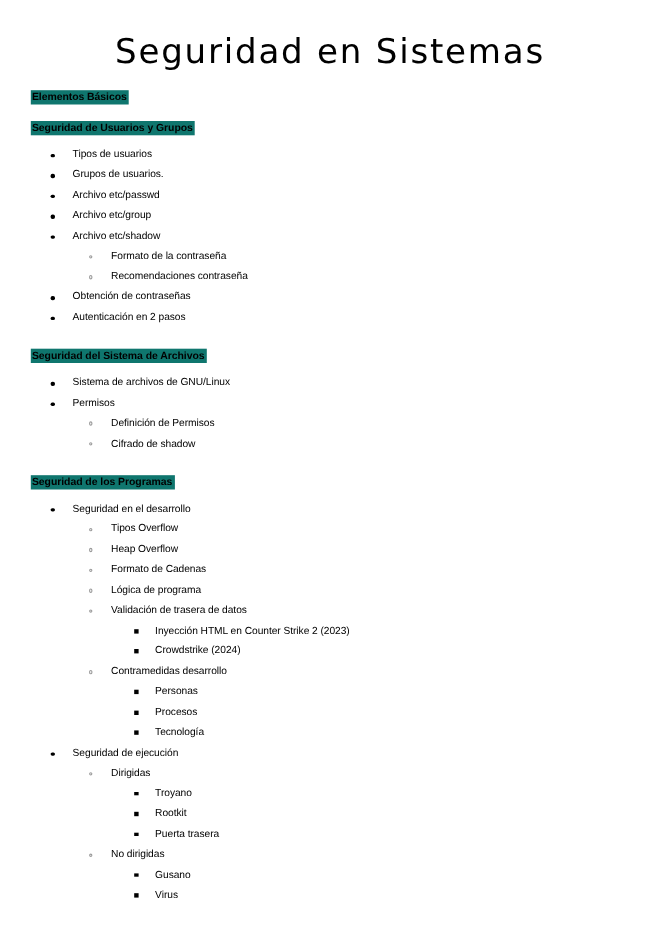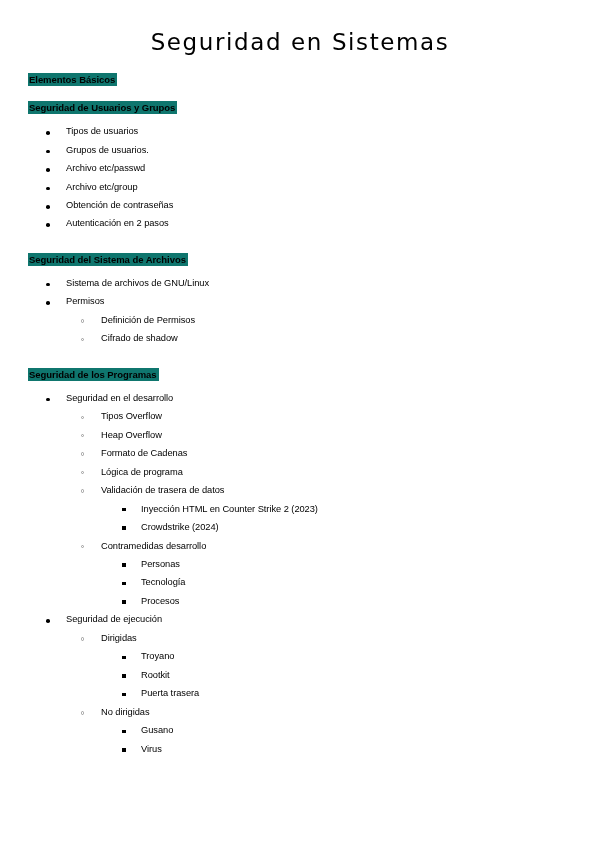--- a/index.html
+++ b/index.html
@@ -22,21 +22,21 @@
     box-sizing: border-box;
     padding: 0;
     background: #ffffff;
     position: relative;
   }
 
   
   .doc-title {
     text-align: center;
     font-family: "DejaVu Sans", sans-serif;
-    font-size: 23px;
+    font-size: 31px;
     font-weight: 400;
     letter-spacing: 1.6px;
     color: #000000;
     margin: 0;
     padding: 30px 0 0 0;
     line-height: 1.1;
     white-space: pre;
   }
 
   
@@ -137,20 +137,24 @@
   <div id="sections-root">
       <div class="section-heading"><span class="hl">Elementos Básicos</span></div>
       <div class="gap-before-heading"></div>
       <div class="section-heading"><span class="hl">Seguridad de Usuarios y Grupos</span></div>
       <div class="gap-after-heading"></div>
       <ul class="lvl1">
         <li><span class="txt">Tipos de usuarios</span></li>
         <li><span class="txt">Grupos de usuarios.</span></li>
         <li><span class="txt">Archivo etc/passwd</span></li>
         <li><span class="txt">Archivo etc/group</span></li>
+        <li><span class="txt">Archivo etc/shadow</span><ul class="lvl2">
+            <li><span class="txt">Formato de la contraseña</span></li>
+            <li><span class="txt">Recomendaciones contraseña</span></li>
+          </ul></li>
         <li><span class="txt">Obtención de contraseñas</span></li>
         <li><span class="txt">Autenticación en 2 pasos</span></li>
       </ul>
       <div class="gap-before-heading"></div>
       <div class="section-heading"><span class="hl">Seguridad del Sistema de Archivos</span></div>
       <div class="gap-after-heading"></div>
       <ul class="lvl1">
         <li><span class="txt">Sistema de archivos de GNU/Linux</span></li>
         <li><span class="txt">Permisos</span><ul class="lvl2">
             <li><span class="txt">Definición de Permisos</span></li>
@@ -165,22 +169,22 @@
             <li><span class="txt">Tipos Overflow</span></li>
             <li><span class="txt">Heap Overflow</span></li>
             <li><span class="txt"> Formato de Cadenas</span></li>
             <li><span class="txt">Lógica de programa</span></li>
             <li><span class="txt">Validación de trasera de datos</span><ul class="lvl3">
                 <li><span class="txt">Inyección HTML en Counter Strike 2 (2023)</span></li>
                 <li><span class="txt">Crowdstrike (2024)</span></li>
               </ul></li>
             <li><span class="txt">Contramedidas desarrollo</span><ul class="lvl3">
                 <li><span class="txt">Personas</span></li>
+                <li><span class="txt">Procesos</span></li>
                 <li><span class="txt">Tecnología</span></li>
-                <li><span class="txt">Procesos</span></li>
               </ul></li>
           </ul></li>
         <li><span class="txt">Seguridad de ejecución</span><ul class="lvl2">
             <li><span class="txt">Dirigidas</span><ul class="lvl3">
                 <li><span class="txt">Troyano</span></li>
                 <li><span class="txt">Rootkit</span></li>
                 <li><span class="txt">Puerta trasera</span></li>
               </ul></li>
             <li><span class="txt">No dirigidas</span><ul class="lvl3">
                 <li><span class="txt">Gusano</span></li>

